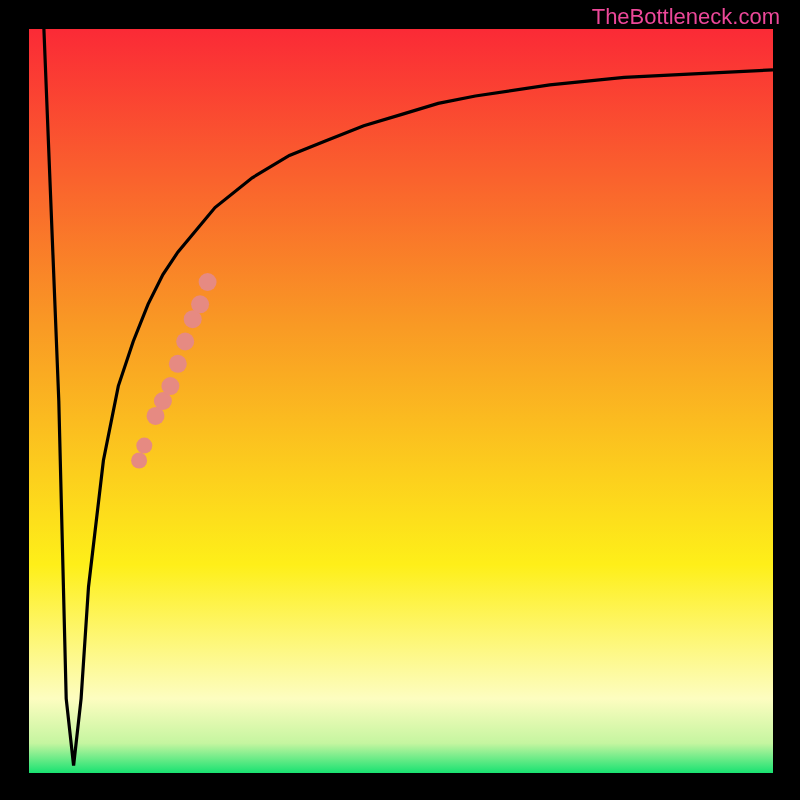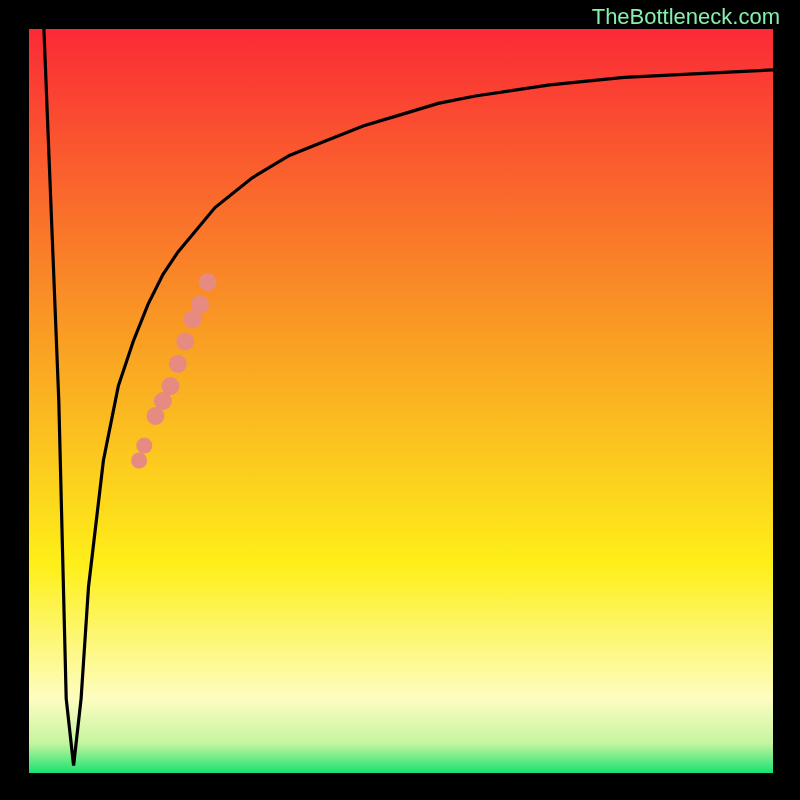--- a/index.html
+++ b/index.html
@@ -7,21 +7,21 @@
     width: 800px;
     height: 800px;
     background: #000;
     font-family: Arial, sans-serif;
     position: relative;
   }
   .watermark {
     position: absolute;
     top: 4px;
     right: 20px;
-    color: #86efac;
+    color: #ec4899;
     font-size: 22px;
     font-weight: normal;
     z-index: 10;
   }
   .plot-frame {
     position: absolute;
     top: 28px;
     left: 28px;
     width: 744px;
     height: 744px;

